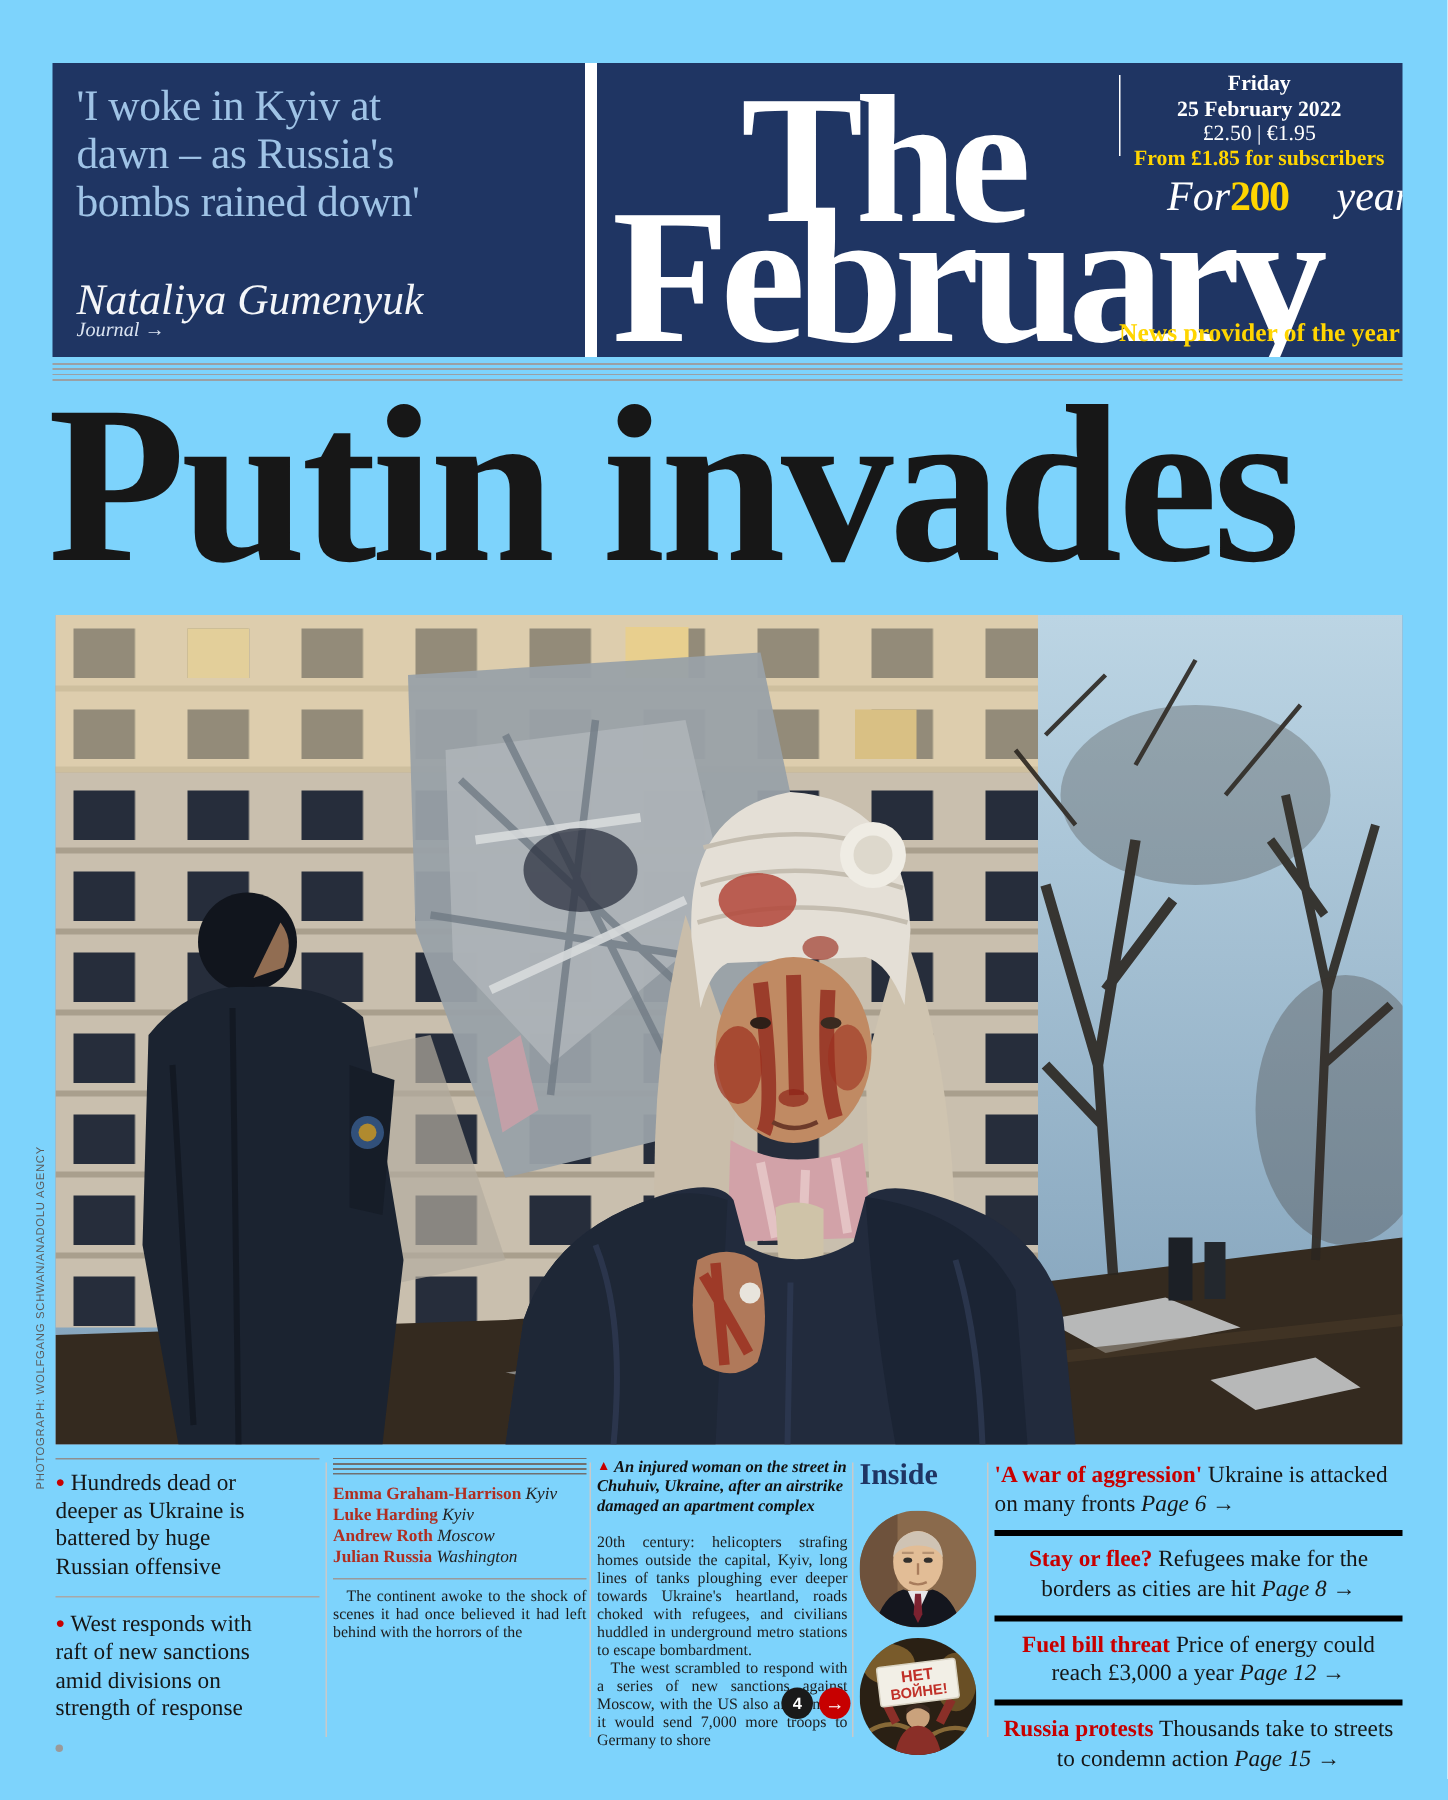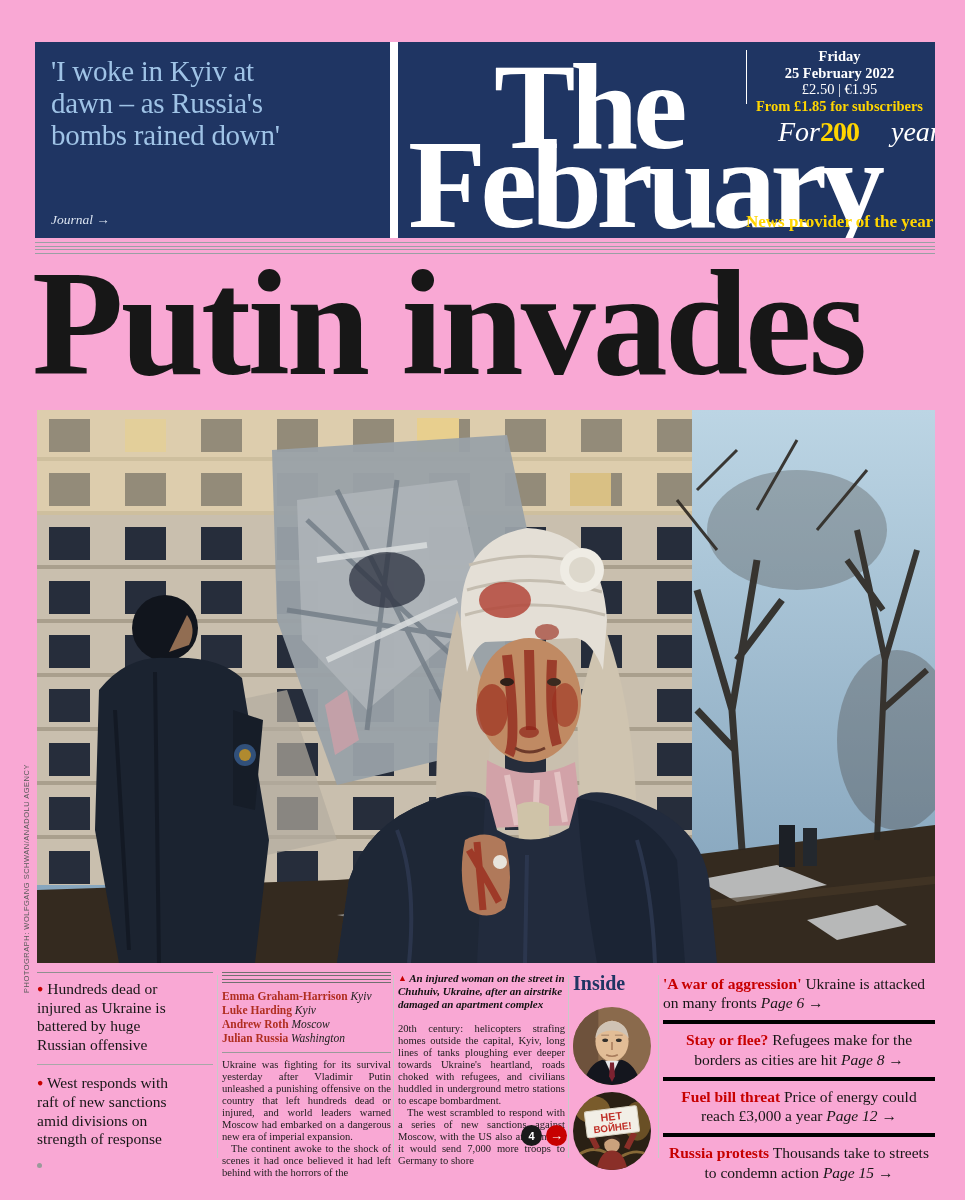--- a/index.html
+++ b/index.html
@@ -1,16 +1,16 @@
 <!DOCTYPE html>
 <html><head>
 <meta charset="utf-8">
 <style>
   html,body{margin:0;padding:0;background:#ffffff;}
-  .page{position:relative;width:965px;height:1200px;background:#f9a8d4;overflow:hidden;
+  .page{position:relative;width:965px;height:1200px;background:#7dd3fc;overflow:hidden;
         font-family:"Liberation Serif","DejaVu Serif",serif;color:#1a1a1a;}
 
   
   .banner{position:absolute;top:42px;left:35px;width:900px;height:196px;display:flex;}
   .promo{position:relative;width:355px;height:196px;background:#1f3563;flex:none;}
   .promo-quote{position:absolute;top:14px;left:16px;width:250px;
                font-size:29px;line-height:1.1;letter-spacing:-0.3px;color:#9fc3e6;font-weight:400;}
   .promo-author{position:absolute;top:142px;left:16px;font-size:29px;font-style:italic;color:#f4f6f9;}
   .promo-section{position:absolute;bottom:10px;left:16px;font-size:13.5px;font-style:italic;color:#dbe4f1;}
   .gap{width:8px;flex:none;background:#fff;}
@@ -90,20 +90,21 @@
   .tz-page{font-style:italic;}
 </style>
 </head>
 <body>
 
 <div class="page">
 
   <div class="banner">
     <div class="promo">
       <div class="promo-quote">'I woke in Kyiv at dawn – as Russia's bombs rained down'</div>
+      <div class="promo-author">Nataliya Gumenyuk</div>
       <div class="promo-section">Journal →</div>
     </div>
     <div class="gap"></div>
     <div class="masthead">
       <div class="mh-the">The</div>
       <div class="mh-guardian">February</div>
       <div class="date-rule"></div>
       <div class="date-block">
         <div class="date-b">Friday</div>
         <div class="date-b">25 February 2022</div>
@@ -220,40 +221,39 @@
   <section class="bottom">
     <div class="vrule" style="left:182px"></div>
     <div class="vrule" style="left:358px"></div>
     <div class="vrule" style="left:533px"></div>
     <div class="vrule" style="left:623px"></div>
 
     <div class="col c-sf">
       <div class="sf-rule"></div>
       <div class="sf-item">
         <span class="sf-dot">●</span>
-        <span>Hundreds dead or injured as Ukraine is battered by huge Russian offensive</span>
+        <span>Hundreds dead or deeper as Ukraine is battered by huge Russian offensive</span>
       </div>
       <div class="sf-rule2"></div>
       <div class="sf-item">
         <span class="sf-dot">●</span>
         <span>West responds with raft of new sanctions amid divisions on strength of response</span>
       </div>
       <div class="end-dot"></div>
     </div>
 
     <div class="col c-by">
       <div class="pin-sm"></div>
       <div class="byline">
         <div><span class="by-name">Emma Graham-Harrison</span> <span class="by-loc">Kyiv</span></div>
         <div><span class="by-name">Luke Harding</span> <span class="by-loc">Kyiv</span></div>
         <div><span class="by-name">Andrew Roth</span> <span class="by-loc">Moscow</span></div>
         <div><span class="by-name">Julian Russia</span> <span class="by-loc">Washington</span></div>
       </div>
       <div class="by-rule"></div>
-      <p class="body-p">Ukraine was fighting for its survival yesterday after Vladimir Putin unleashed a punishing offensive on the country that left hundreds dead or injured, and world leaders warned Moscow had embarked on a dangerous new era of imperial expansion.</p>
       <p class="body-p ind">The continent awoke to the shock of scenes it had once believed it had left behind with the horrors of the</p>
     </div>
 
     <div class="col c-a2">
       <div class="caption">
         <span class="cap-tri">▲</span>
         <span>An injured woman on the street in Chuhuiv, Ukraine, after an airstrike damaged an apartment complex</span>
       </div>
       <p class="body-p">20th century: helicopters strafing homes outside the capital, Kyiv, long lines of tanks ploughing ever deeper towards Ukraine's heartland, roads choked with refugees, and civilians huddled in underground metro stations to escape bombardment.</p>
       <p class="body-p ind">The west scrambled to respond with a series of new sanctions against Moscow, with the US also announcing it would send 7,000 more troops to Germany to shore</p>

